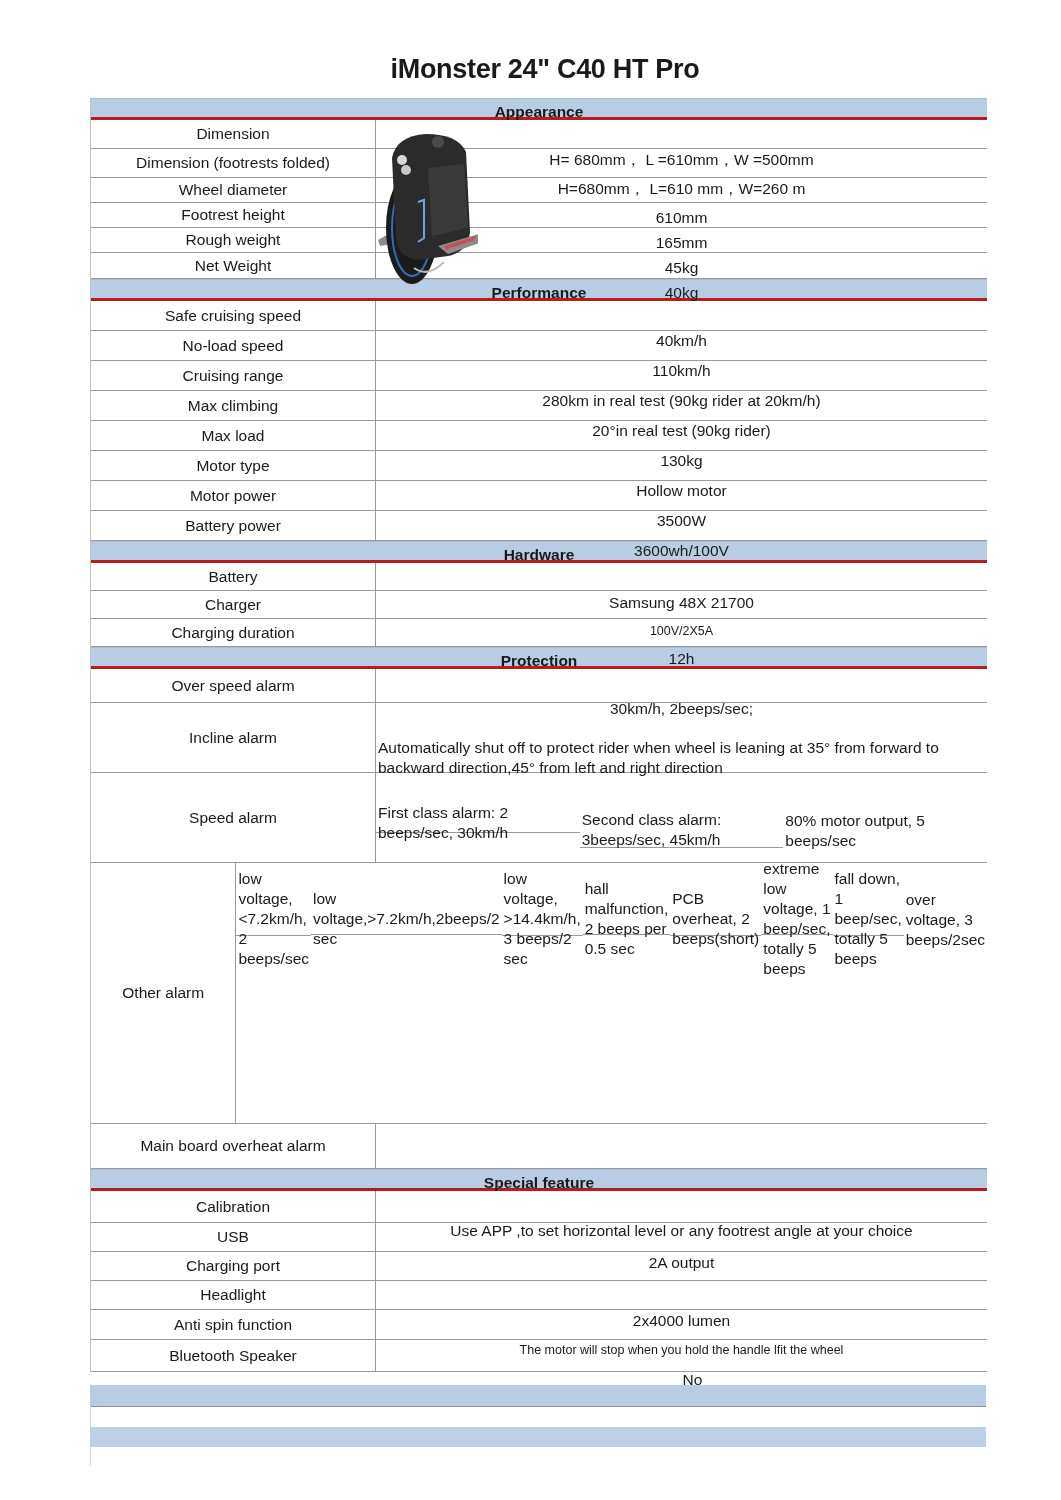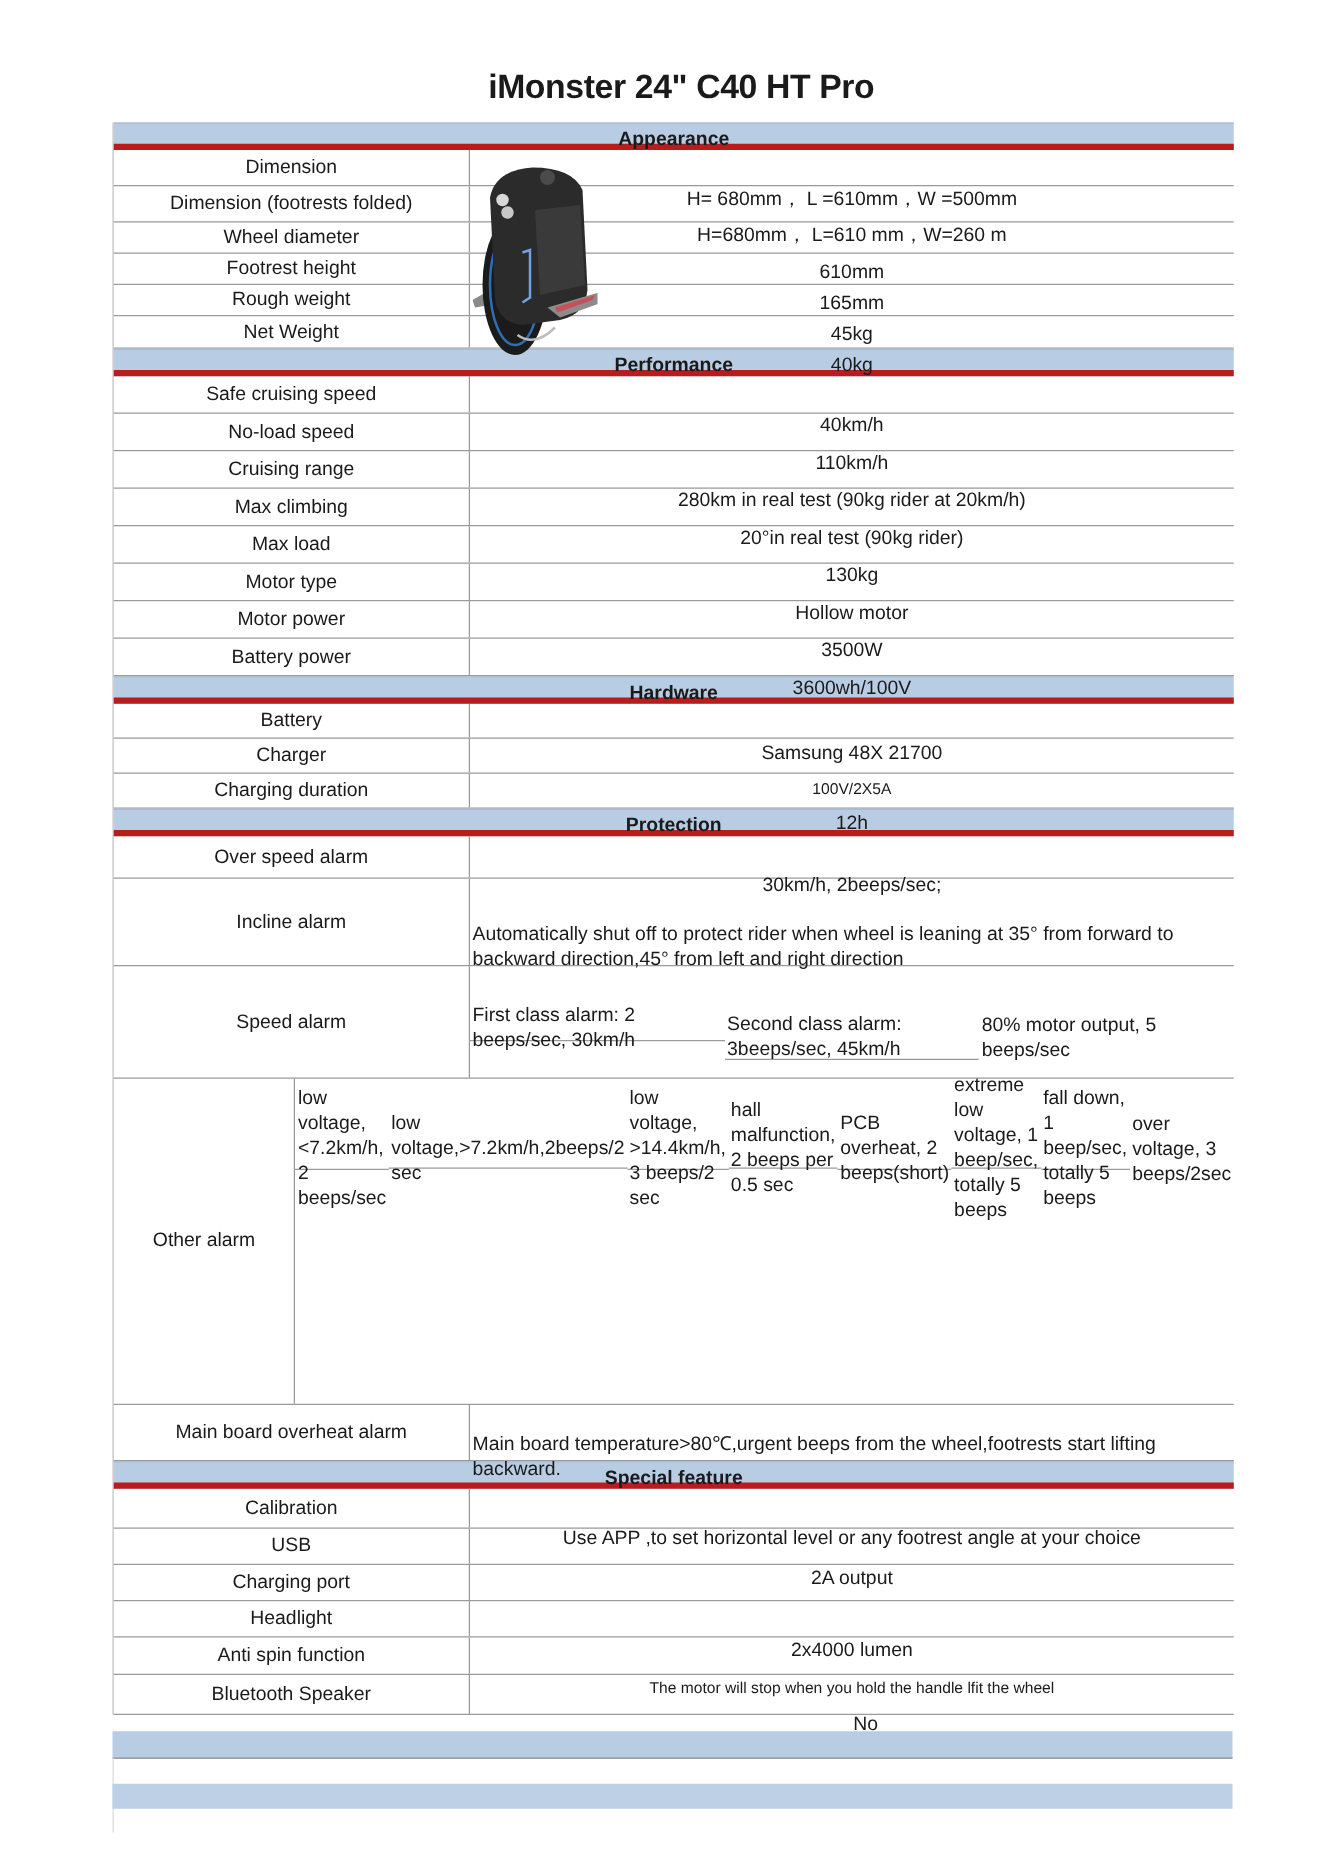--- a/index.html
+++ b/index.html
@@ -2,21 +2,21 @@
 <html><head>
 <meta charset="utf-8">
 <style>
   html, body { margin: 0; padding: 0; background: #ffffff; }
   body { width: 1061px; height: 1500px; position: relative; overflow: hidden;
          font-family: "Liberation Sans", sans-serif; color: #1a1a1a; }
   .title { position: absolute; left: 0; width: 1090px; top: 54px; text-align: center;
            font-size: 27px; font-weight: bold; letter-spacing: -0.3px; }
   .sheet { position: absolute; left: 90px; top: 98px; width: 896px; }
   .sec { background: #b8cde4; height: 22px; line-height: 26px; text-align: center;
-         font-weight: bold; font-size: 15.5px; border-bottom: 5px solid #b91c1c;
+         font-weight: bold; font-size: 15.5px; border-bottom: 3px solid #b91c1c;
          border-top: 1px solid #a9bcd3; box-sizing: border-box; }
   .row { display: flex; border-bottom: 1px solid #9a9a9a; box-sizing: border-box; }
   .lbl { width: 285px; border-right: 1px solid #9a9a9a; display: flex; align-items: center;
          justify-content: center; text-align: center; font-size: 15.5px; box-sizing: border-box; }
   .val { flex: 1; display: flex; align-items: center; justify-content: center; text-align: left;
          font-size: 15.5px; line-height: 20px; box-sizing: border-box; padding: 0 2px; margin-top: 40px; }
   .val.bold { font-weight: normal; }
   .val.small { font-size: 12.5px; }
   .stack { flex: 1; display: flex; flex-direction: row; }
   .stack .val { border-bottom: 1px solid #9a9a9a; }
@@ -134,21 +134,20 @@
       <div class="val" style="height:33px">low voltage, &gt;14.4km/h, 3 beeps/2 sec</div>
       <div class="val" style="height:32px">hall malfunction, 2 beeps per 0.5 sec</div>
       <div class="val" style="height:33px">PCB overheat, 2 beeps(short)</div>
       <div class="val" style="height:32px">extreme low voltage, 1 beep/sec, totally 5 beeps</div>
       <div class="val" style="height:33px">fall down, 1 beep/sec, totally 5 beeps</div>
       <div class="val" style="height:33px">over voltage, 3 beeps/2sec</div>
     </div>
   </div>
   <div class="row" style="height:45px">
     <div class="lbl">Main board overheat alarm</div>
-    <div class="val">Main board temperature&gt;80℃,urgent beeps from the wheel,footrests start lifting backward.</div>
   </div>
 
   <div class="sec">Special feature</div>
   <div class="row" style="height:32px">
     <div class="lbl">Calibration</div>
     <div class="val">Use APP ,to set horizontal level or any footrest angle at your choice</div>
   </div>
   <div class="row" style="height:29px">
     <div class="lbl">USB</div>
     <div class="val">2A output</div>

